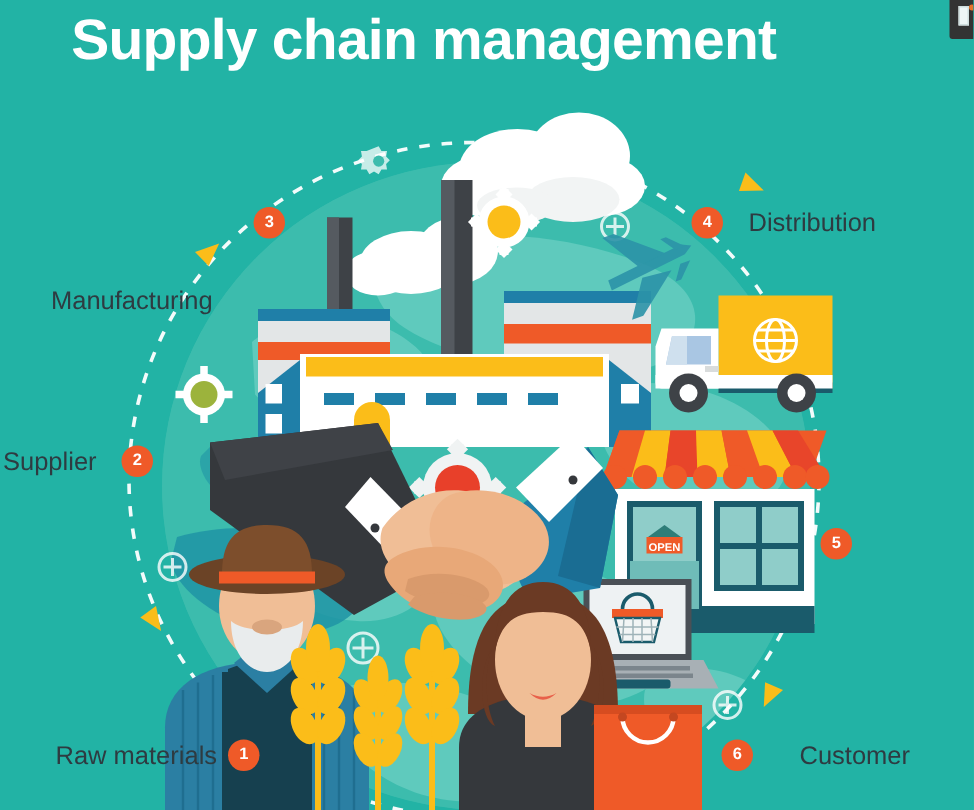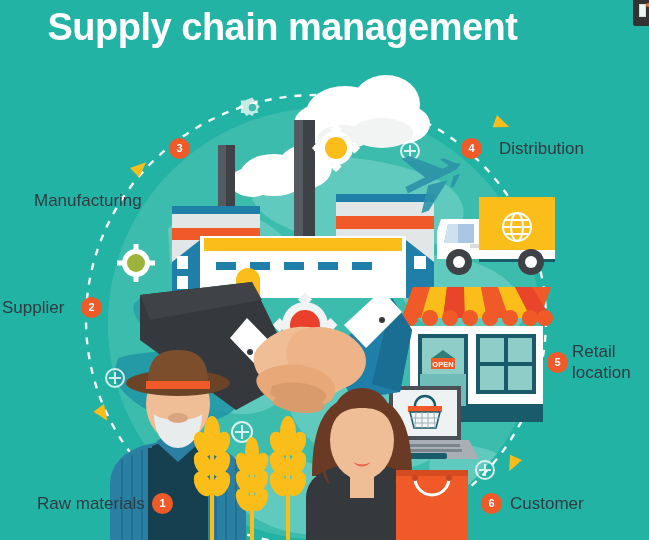--- a/index.html
+++ b/index.html
@@ -86,21 +86,21 @@
 
   #lbl-raw { left:25px; top:493px;margin-left:12px; }
   #bdg-raw { left:152px; top:493px; }
 
   #lbl-distribution { left:499px; top:138px; }
   #bdg-distribution { left:461px; top:138px; }
 
   #lbl-retail { left:572px; top:341px; }
   #bdg-retail { left:547px; top:352px; }
 
-  #lbl-customer { left:510px; top:493px; }
+  #lbl-customer { left:533px; top:493px; }
   #bdg-customer { left:481px; top:493px; }
 
   
   .svglayer { position:absolute; left:0; top:0; width:649px; height:540px; pointer-events:none; }
 </style>
 </head>
 <body>
 
 <div id="stage">
 
@@ -487,22 +487,18 @@
 
   <div class="label" id="lbl-supplier">Supplier</div>
   <div class="badge" id="bdg-supplier">2</div>
 
   <div class="label" id="lbl-raw">Raw materials</div>
   <div class="badge" id="bdg-raw">1</div>
 
   <div class="label" id="lbl-distribution">Distribution</div>
   <div class="badge" id="bdg-distribution">4</div>
 
-  <div class="label" id="lbl-retail">
-    <div>Retail</div>
-    <div>location</div>
-  </div>
   <div class="badge" id="bdg-retail">5</div>
 
   <div class="label" id="lbl-customer">Customer</div>
   <div class="badge" id="bdg-customer">6</div>
 
 </div>
 
 </body></html>

